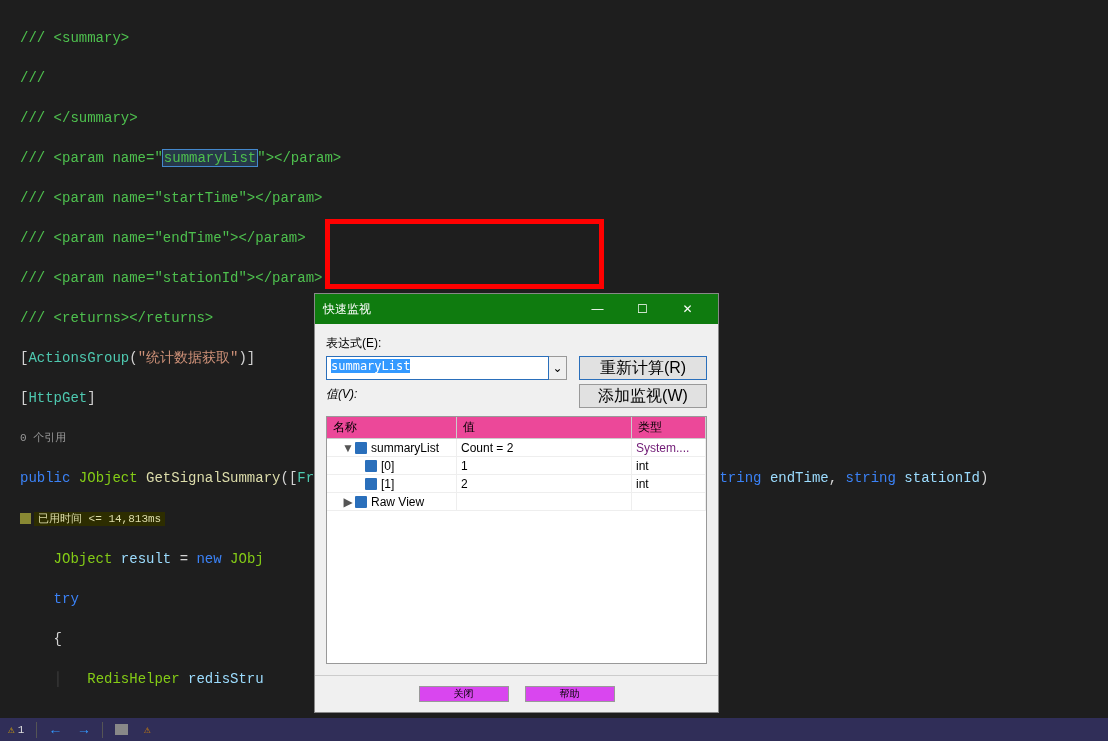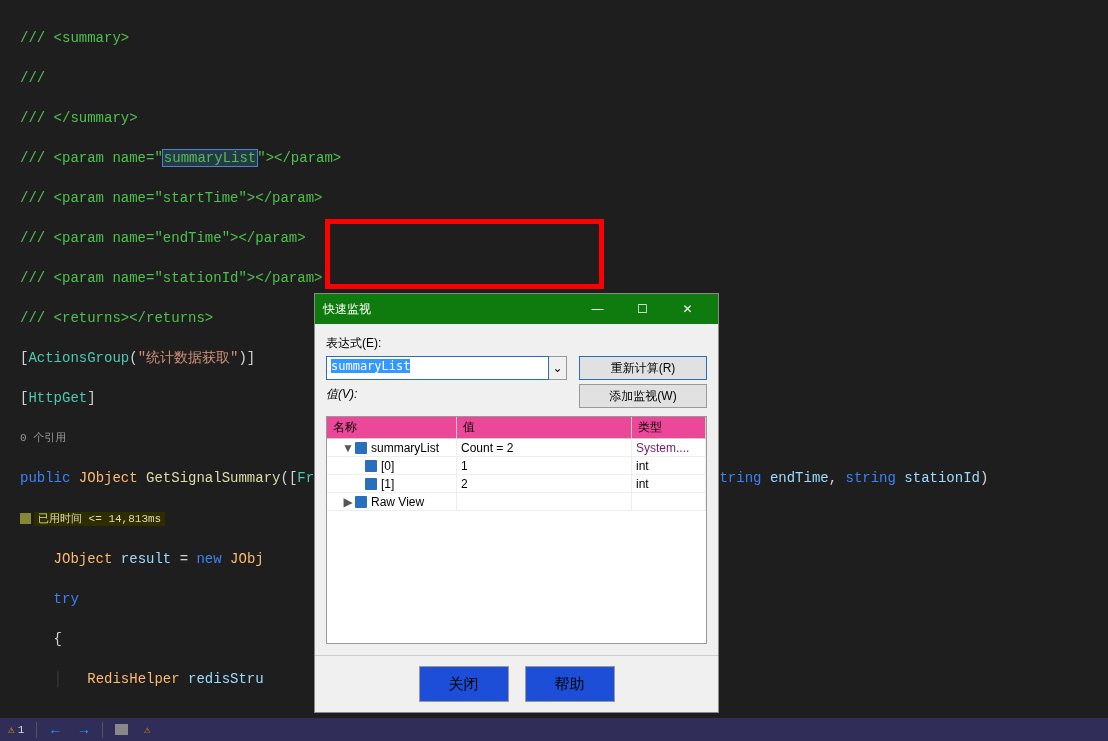--- a/index.html
+++ b/index.html
@@ -14,21 +14,21 @@
   position: relative;
 }
 .code-area {
   padding: 8px 0 0 20px;
   line-height: 20px;
   white-space: pre;
 }
 .c-comment { color: #4EC04E; }
 .c-keyword { color: #3b82f6; margin-top: 12px; }
 .c-string { color: #ce9178; }
-.c-type { color: #fdba74; }
+.c-type { color: #84cc16; }
 .c-attr { color: #4ec9b0; }
 .c-method { color: #dcdcaa; }
 .c-param { color: #9cdcfe; }
 .c-default { color: #d4d4d4; }
 
 .hl-box { outline: 1px solid #4488cc; background: rgba(68,136,204,0.25); padding: 0 1px; }
 .sel-green { background: #2d4a2d; padding: 0 1px; }
 
 .indent-guide { color: #404040; }
 .codelens { color: #999999; font-size: 11px; }
@@ -84,21 +84,21 @@
 .qw-actionbtn {
   width: 128px;
   height: 24px;
   margin-left: 12px;
   border: 1px solid #999;
   background: #e1e1e1;
   cursor: pointer;
   display: flex;
   align-items: center;
   justify-content: center;
-  font-size: 12px;
+  font-size: 16px;
 }
 .qw-actionbtn.primary { border: 1px solid #2a6fbb; }
 .qw-grid {
   flex: 1;
   background: #fff;
   border: 1px solid #999;
   margin-top: 4px;
   display: flex;
   flex-direction: column;
   overflow: hidden;
@@ -130,28 +130,28 @@
 .qw-link { color: #701a75; }
 .qw-buttons {
   display: flex;
   justify-content: center;
   gap: 16px;
   padding: 10px;
   border-top: 1px solid #ccc;
 }
 .qw-btn {
   width: 90px;
-  height: 36px;
+  height: 16px;
   border: 1px solid #999;
-  background: #1d4ed8;
+  background: #d946ef;
   cursor: pointer;
   display: flex;
   align-items: center;
   justify-content: center;
-  font-size: 15px;
+  font-size: 10px;
 }
 
 .statusbar {
   position: absolute;
   left: 0;
   bottom: 0;
   width: 100%;
   height: 23px;
   background: #302e58;
   display: flex;

